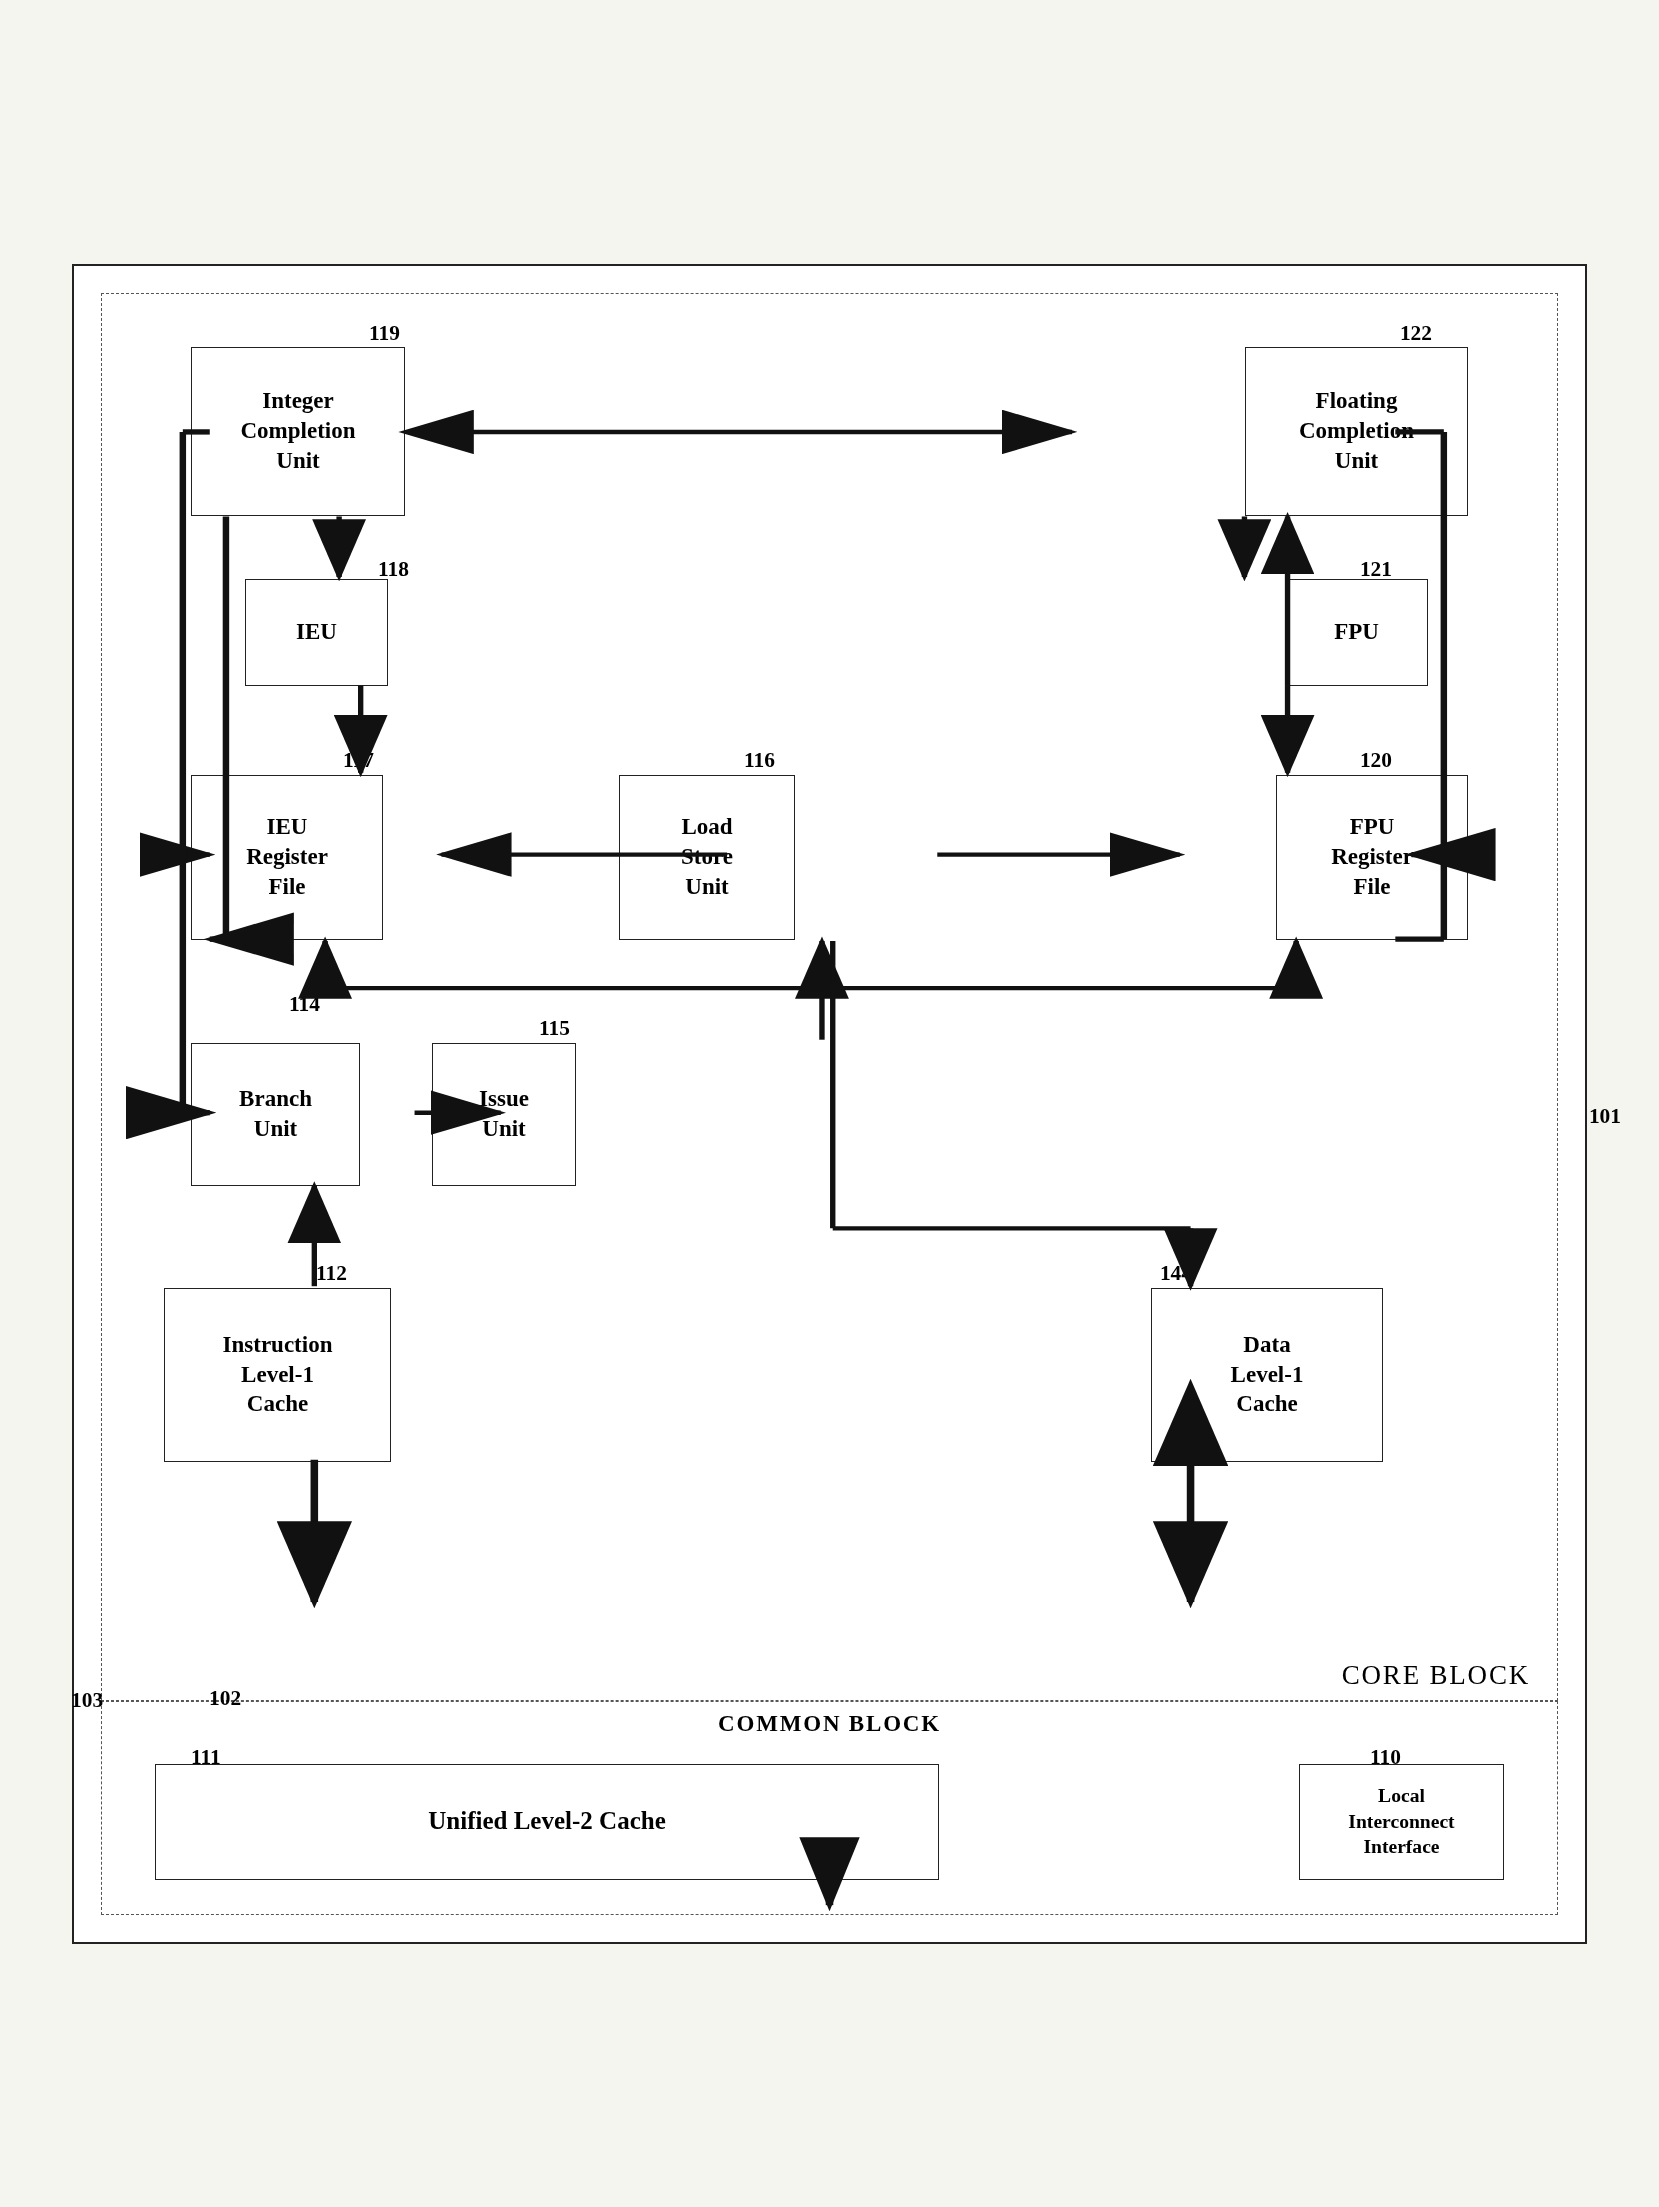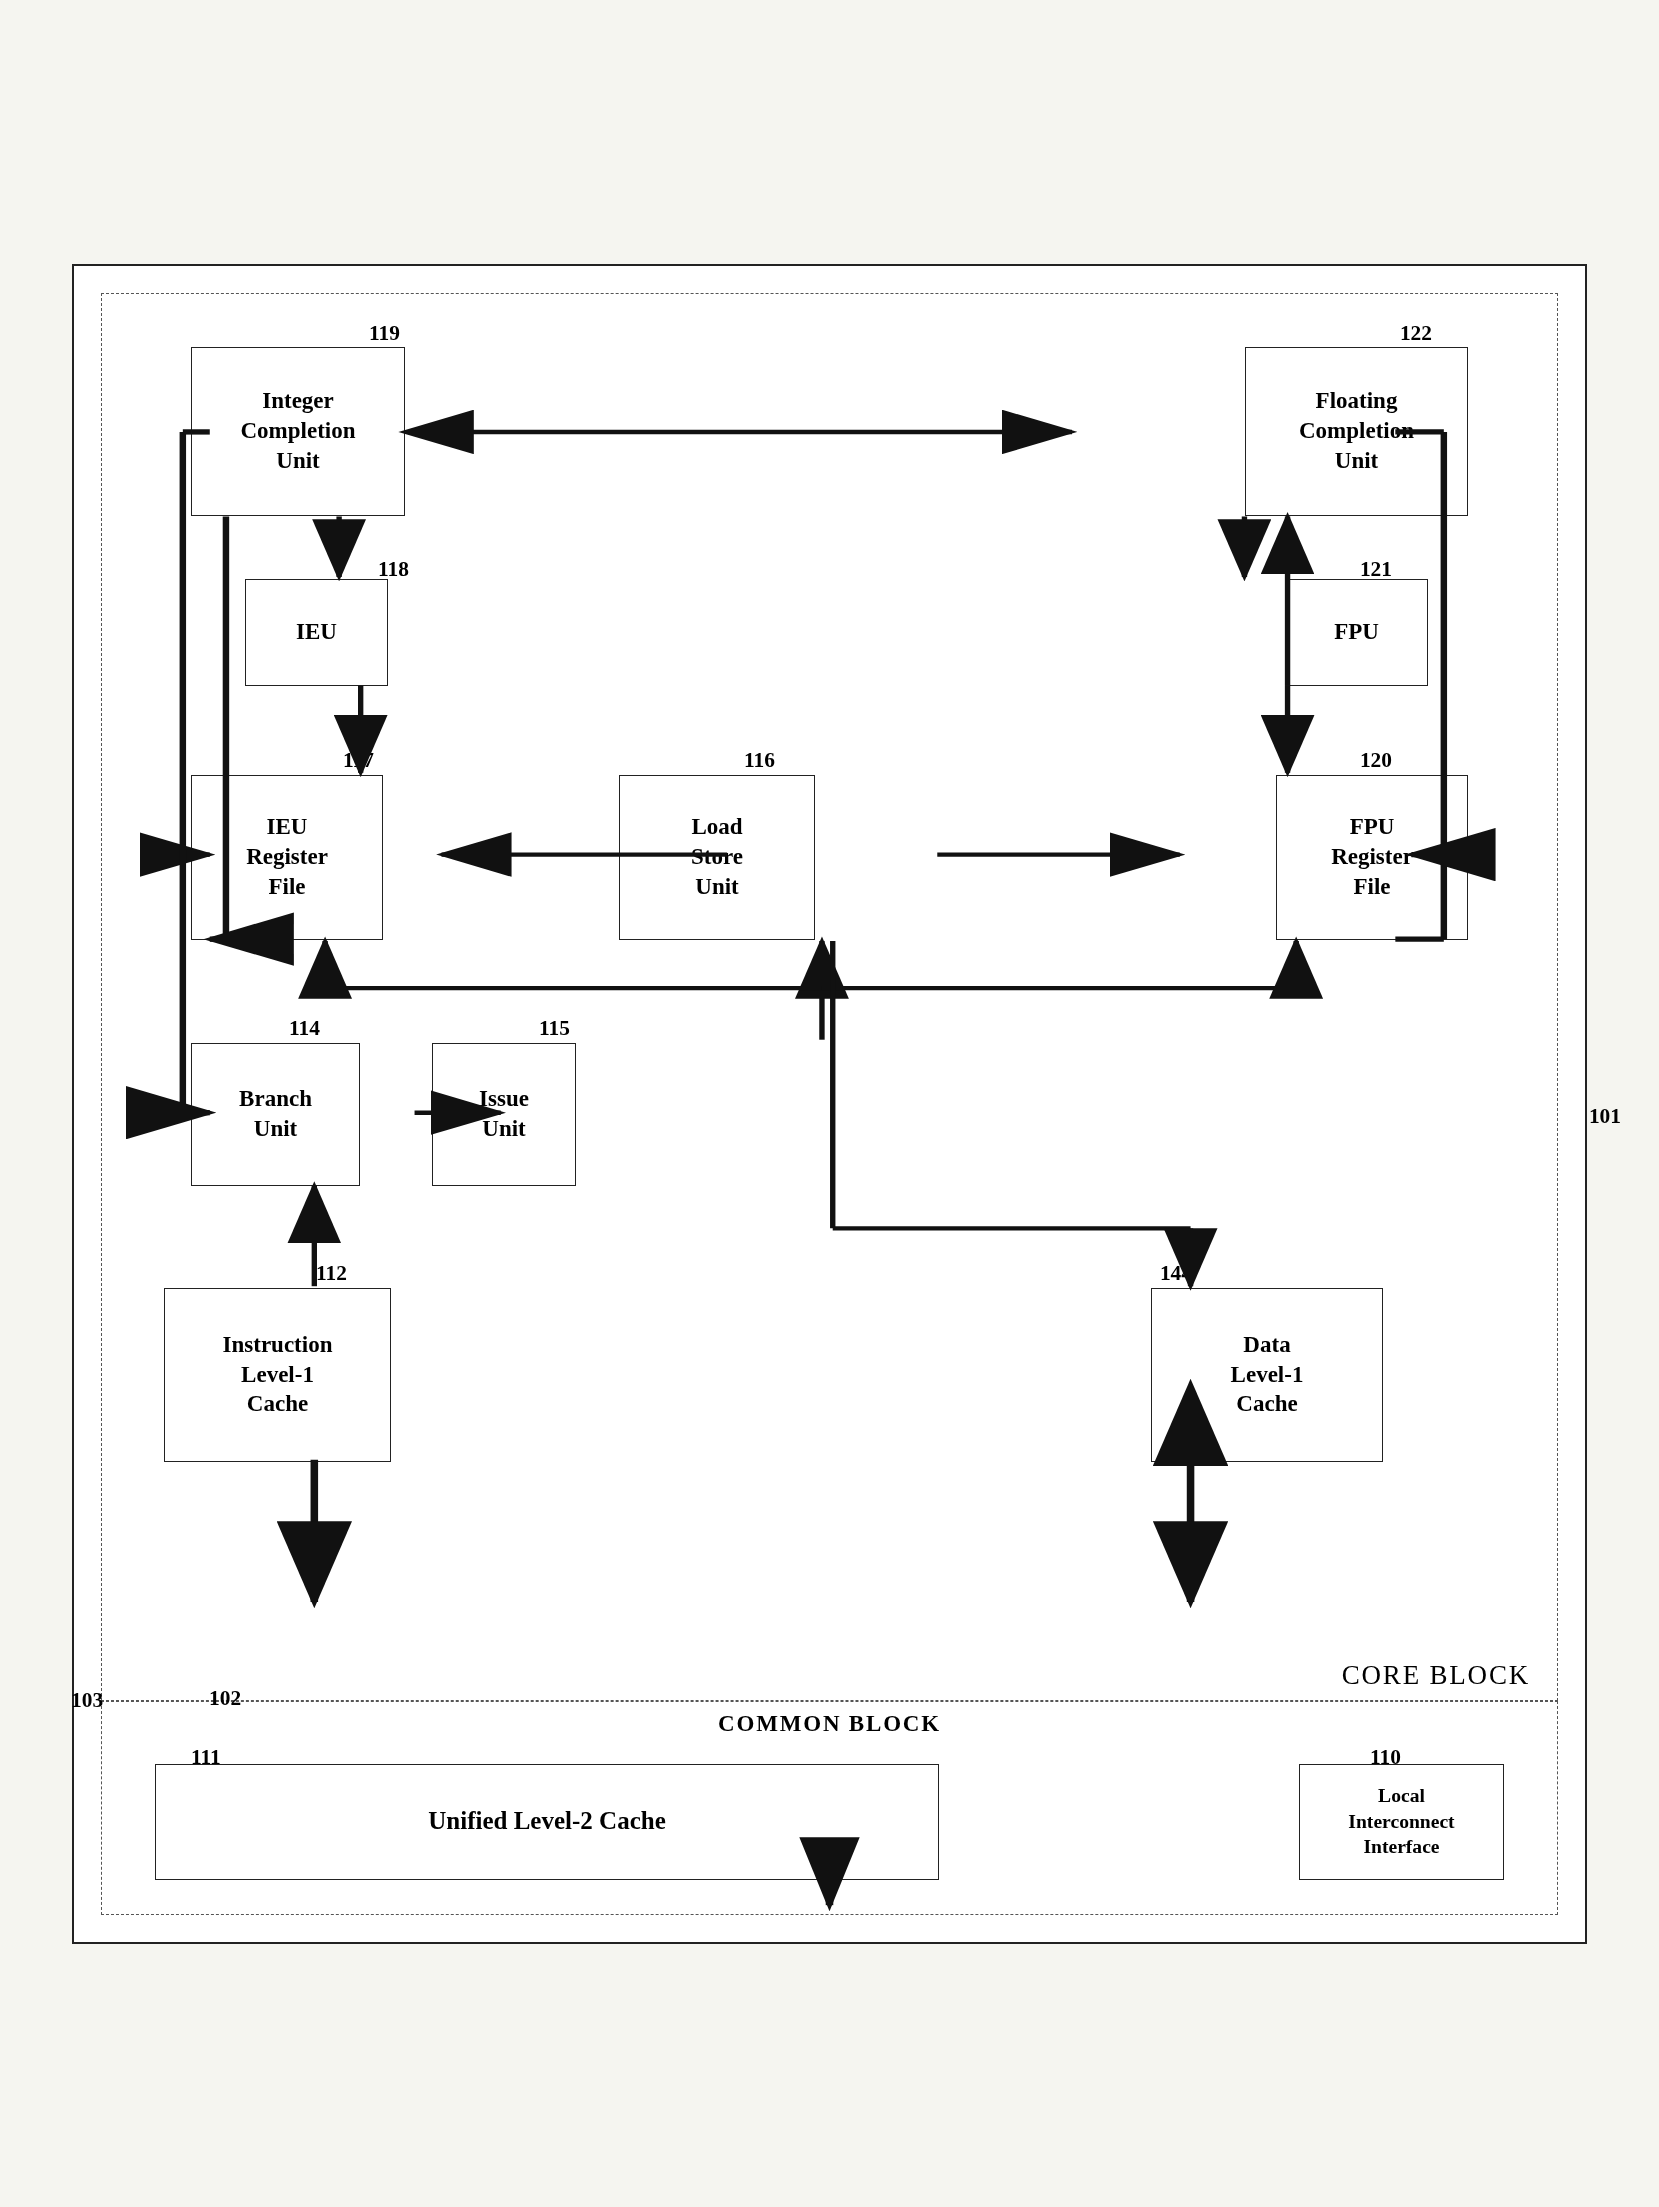--- a/index.html
+++ b/index.html
@@ -150,39 +150,39 @@
       </div>
       <span class="number-label" style="right:165px; top:263px;">121</span>
 
       <div class="unit-box" style="left:89px; top:481px; width:192px; height:165px;">
         <span style="white-space:pre-line;">IEU
 Register
 File</span>
       </div>
       <span class="number-label" style="left:241px; top:454px;">117</span>
 
-      <div class="unit-box" style="left:517px; top:481px; width:196px; height:165px;">
+      <div class="unit-box" style="left:517px; top:481px; width:176px; height:165px;">
         <span style="white-space:pre-line;">Load
 Store
 Unit</span>
       </div>
       <span class="number-label" style="left:642px; top:454px;">116</span>
 
       <div class="unit-box" style="right:89px; top:481px; width:192px; height:165px;">
         <span style="white-space:pre-line;">FPU
 Register
 File</span>
       </div>
       <span class="number-label" style="right:165px; top:454px;">120</span>
 
       <div class="unit-box" style="left:89px; top:749px; width:169px; height:143px;">
         <span style="white-space:pre-line;">Branch
 Unit</span>
       </div>
-      <span class="number-label" style="left:187px; top:722px;text-align:center;">114</span>
+      <span class="number-label" style="left:187px; top:698px;text-align:center;">114</span>
 
       <div class="unit-box" style="left:330px; top:749px; width:144px; height:143px;">
         <span style="white-space:pre-line;">Issue
 Unit</span>
       </div>
       <span class="number-label" style="left:437px; top:722px;">115</span>
 
       <div class="unit-box" style="left:62px; top:994px; width:227px; height:174px;">
         <span style="white-space:pre-line;">Instruction
 Level-1

